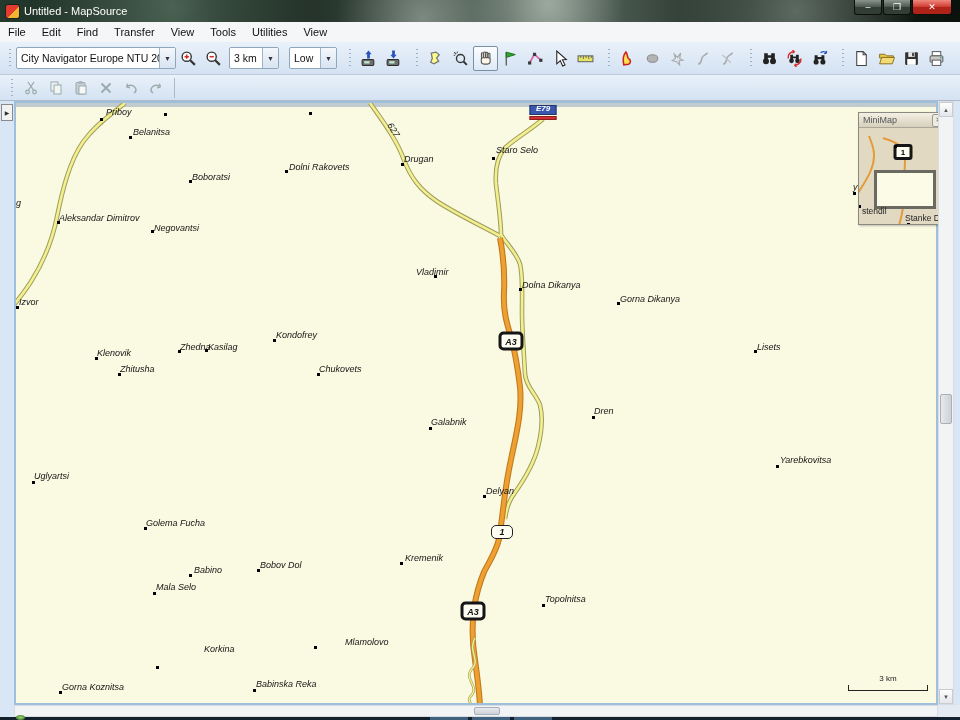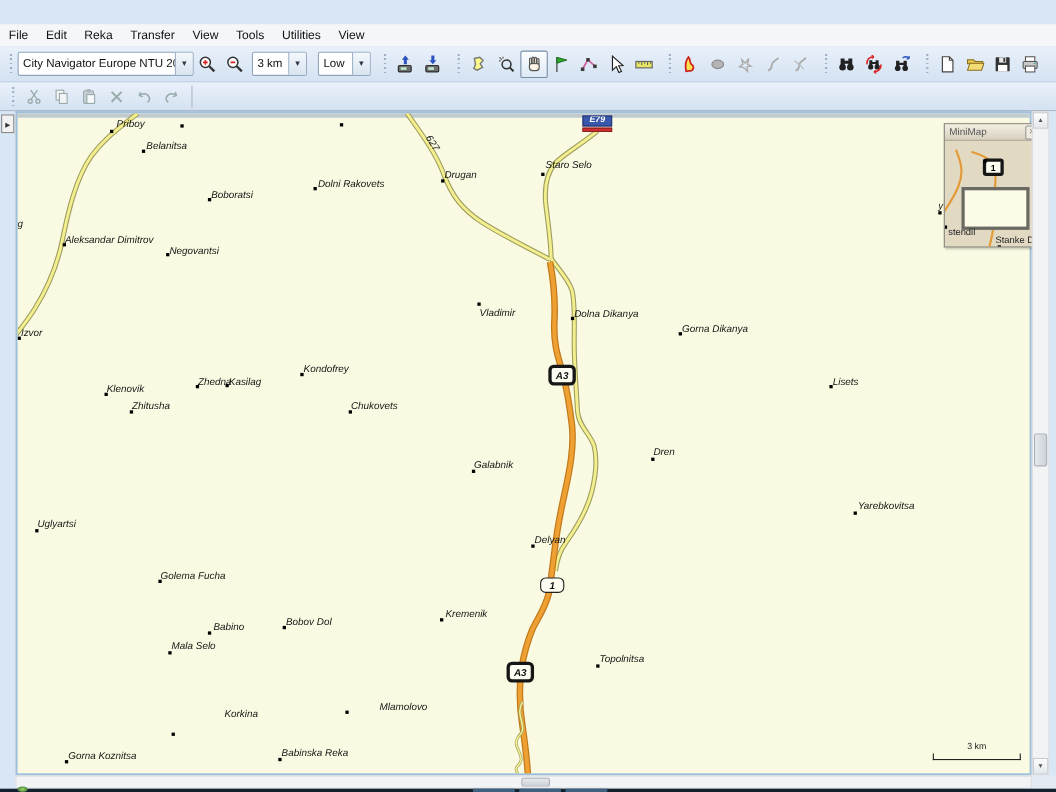--- a/index.html
+++ b/index.html
@@ -90,25 +90,34 @@
   .taskbar{position:absolute;left:0;top:717px;width:960px;height:3px;background:#13202E;}
   .taskbar .orb{position:absolute;left:16px;top:-2px;width:9px;height:5px;border-radius:50%;background:radial-gradient(#9FD468,#2E6B2E);}
   .taskbar .tbtn{position:absolute;top:0;width:38px;height:3px;background:#3E617F;}
   .corner-gap{position:absolute;left:938px;top:705px;width:22px;height:12px;background:#E4EAF2;}
 </style>
 </head>
 <body>
 
 <div id="win">
 
+  <div class="titlebar">
+    <div class="app-icon"></div>
+    <span>Untitled - MapSource</span>
+    <div class="win-btns">
+      <div class="win-btn">–</div>
+      <div class="win-btn">❐</div>
+      <div class="win-btn close">✕</div>
+    </div>
+  </div>
 
   <div class="menubar">
       <div class="menu-item">File</div>
       <div class="menu-item">Edit</div>
-      <div class="menu-item">Reka</div>
+      <div class="menu-item">Find</div>
       <div class="menu-item">Transfer</div>
       <div class="menu-item">View</div>
       <div class="menu-item">Tools</div>
       <div class="menu-item">Utilities</div>
       <div class="menu-item">View</div>
     </div>
 
   <div class="toolbar1">
     <div class="grip"></div>
     <div class="combo" style="width:158px;">
@@ -370,21 +379,21 @@
         <div class="place-label" style="left: 273px; top: 59px;">Dolni Rakovets</div>
         <div class="place-dot" style="left: 269px; top: 67px;"></div>
         <div class="place-label" style="left: 43px; top: 110px;">Aleksandar Dimitrov</div>
         <div class="place-dot" style="left: 41px; top: 118px;"></div>
         <div class="place-label" style="left: 138px; top: 120px;">Negovantsi</div>
         <div class="place-dot" style="left: 135px; top: 127px;"></div>
         <div class="place-label" style="left: 388px; top: 51px;">Drugan</div>
         <div class="place-dot" style="left: 385px; top: 60px;"></div>
         <div class="place-label" style="left: 480px; top: 42px;">Staro Selo</div>
         <div class="place-dot" style="left: 476px; top: 54px;"></div>
-        <div class="place-label" style="left: 420px; top: 164px; margin-top: 12px;">Vladimir</div>
+        <div class="place-label" style="left: 400px; top: 164px;">Vladimir</div>
         <div class="place-dot" style="left: 418px; top: 172px;"></div>
         <div class="place-label" style="left: 506px; top: 177px;">Dolna Dikanya</div>
         <div class="place-dot" style="left: 503px; top: 185px;"></div>
         <div class="place-label" style="left: 604px; top: 191px;">Gorna Dikanya</div>
         <div class="place-dot" style="left: 601px; top: 199px;"></div>
         <div class="place-label" style="left: 260px; top: 227px;">Kondofrey</div>
         <div class="place-dot" style="left: 257px; top: 236px;"></div>
         <div class="place-label" style="left: 81px; top: 245px;">Klenovik</div>
         <div class="place-dot" style="left: 79px; top: 254px;"></div>
         <div class="place-label" style="left: 164px; top: 239px;">Zhedna</div>

